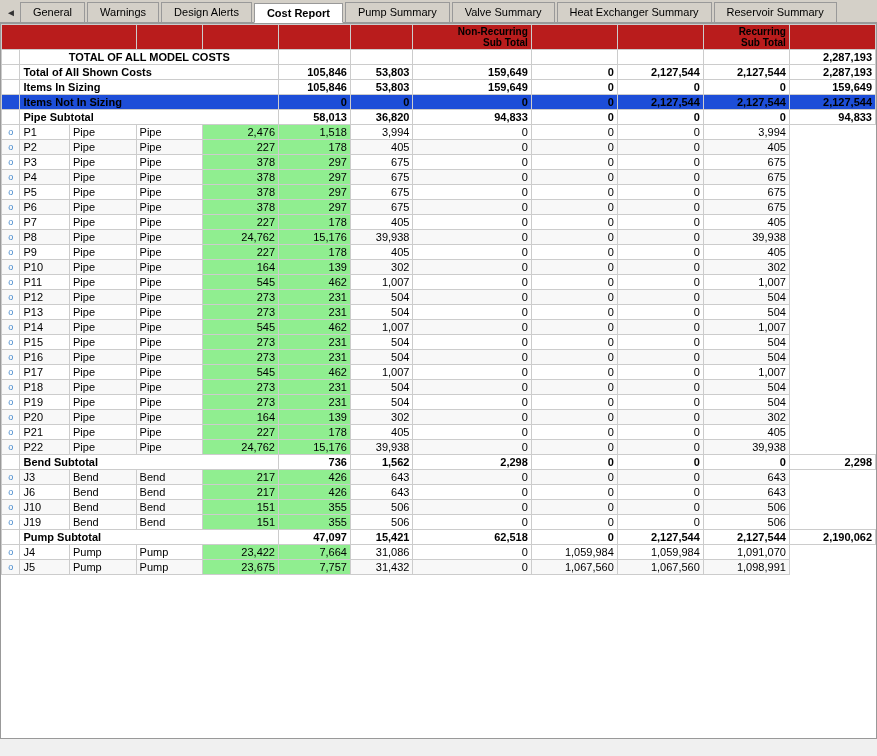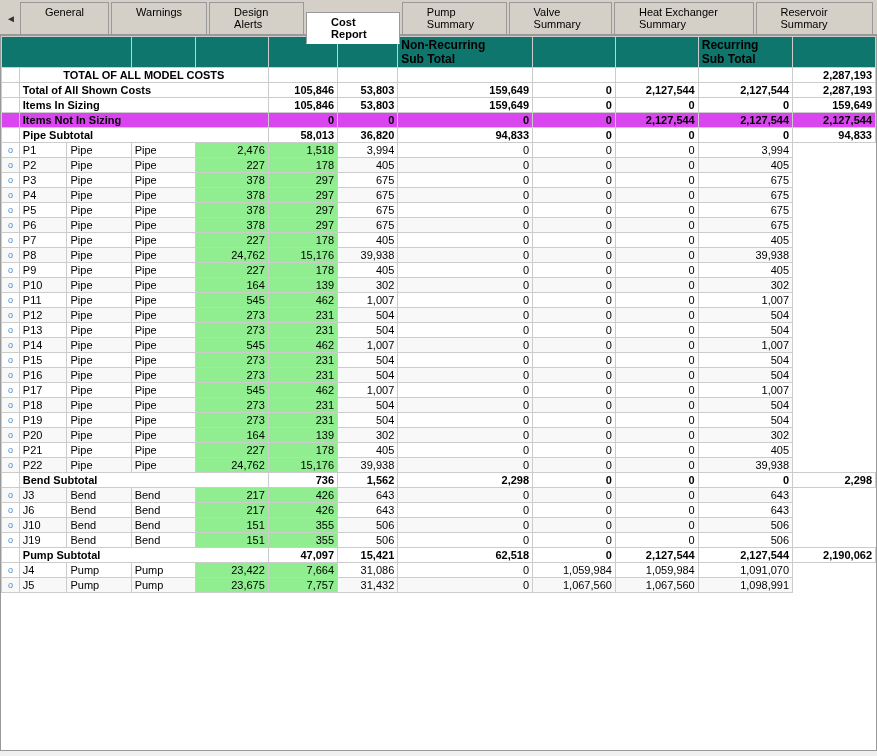--- a/index.html
+++ b/index.html
@@ -12,35 +12,35 @@
       border-bottom: 1px solid #999;
       padding: 2px 2px 0 2px;
     }
     .tab-arrow {
       font-size: 10px;
       padding: 2px 4px;
       cursor: pointer;
       color: #333;
     }
     .tab {
-      padding: 3px 24px;
+      padding: 3px 12px;
       border: 1px solid #999;
       border-bottom: none;
       background: #d4d0c8;
       cursor: pointer;
       margin-right: 2px;
       font-size: 11px;
       color: #000;
     }
     .tab.active {
       background: #fff;
       font-weight: bold;
       border-bottom: 1px solid #fff;
       position: relative;
-      top: 10px;
+      top: 1px;
     }
 
     .content-area {
       background: #fff;
       border: 1px solid #999;
       overflow: auto;
       width: 877px;
       height: 716px;
     }
 
@@ -50,24 +50,24 @@
       font-size: 11px;
     }
 
     th, td {
       border: 1px solid #ccc;
       padding: 1px 3px;
       white-space: nowrap;
     }
 
     .header-row th {
-      background: #0f766e;
-      text-align: left;
-      font-weight: bold;
-      font-size: 12px;
+      background: #b91c1c;
+      text-align: right;
+      font-weight: bold;
+      font-size: 10px;
     }
 
     .table-units-cell {
       text-align: center;
       background: #dbe8f5;
       font-size: 10px;
     }
 
     .total-all-row td {
       background: #ffffff;
@@ -76,21 +76,21 @@
     }
     .total-shown-row td {
       background: #ffffff;
       font-weight: bold;
     }
     .items-sizing-row td {
       background: #ffffff;
       font-weight: bold;
     }
     .items-not-sizing-row td {
-      background: #d946ef;
+      background: #1d4ed8;
       font-weight: bold;
     }
     .subtotal-row td {
       background: #ffffff;
       font-weight: bold;
     }
 
     .data-row td {
       background: #fff;
     }

